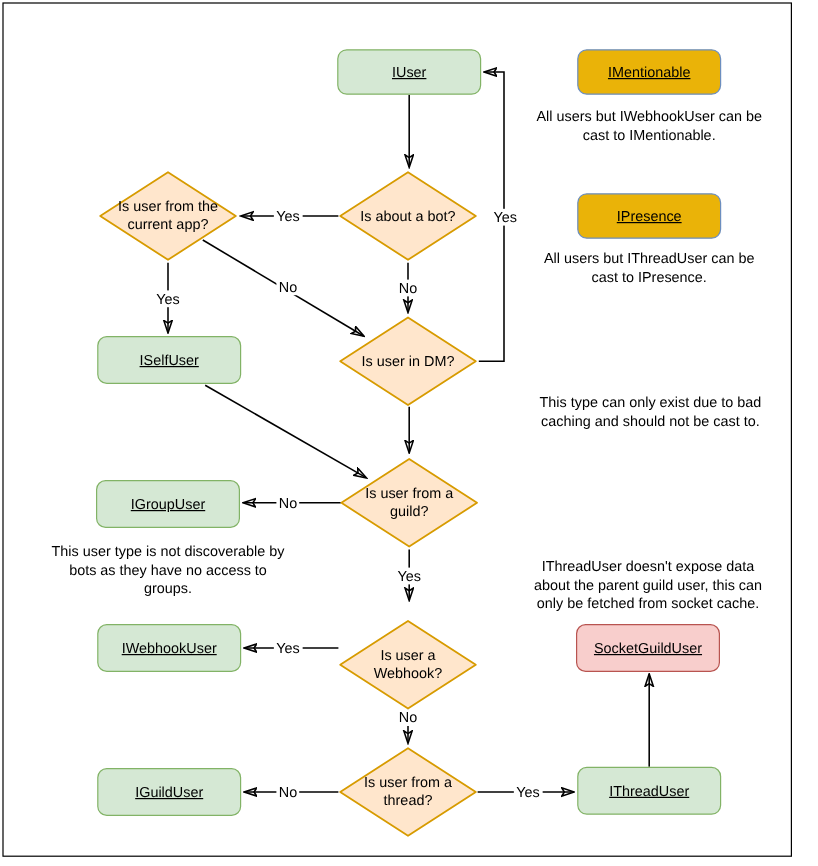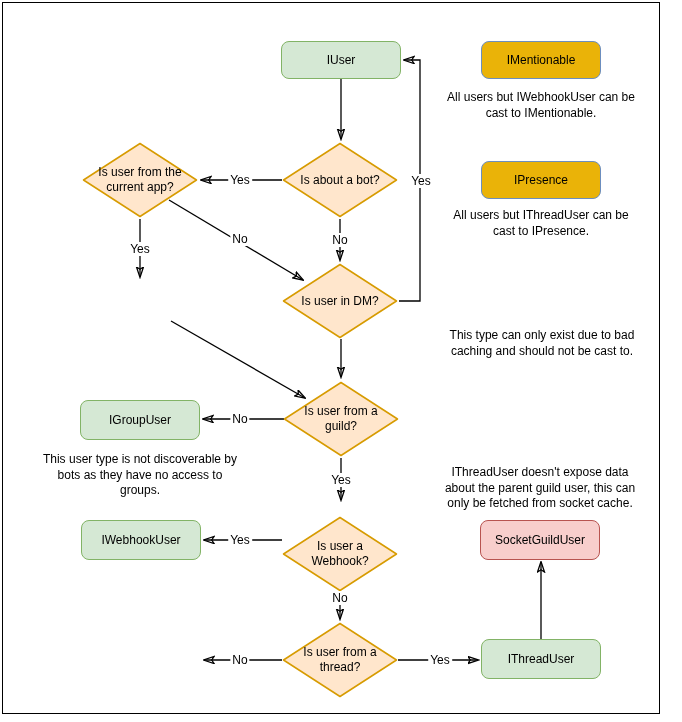--- a/index.html
+++ b/index.html
@@ -2,21 +2,21 @@
 <html><head>
 <meta charset="utf-8">
 <style>
   html,body{margin:0;padding:0;background:#fff;}
   .canvas{position:relative;width:682px;height:722px;background:#fff;
           font-family:"Liberation Sans",sans-serif;color:#000;overflow:hidden;}
   .frame{position:absolute;left:2px;top:2px;width:658px;height:712px;border:1px solid #000;box-sizing:border-box;}
   svg.connectors{position:absolute;left:0;top:0;width:682px;height:722px;pointer-events:none;}
   svg.connectors path{fill:none;stroke:#000;stroke-width:1.3px;}
   .node{position:absolute;display:flex;align-items:center;justify-content:center;
-        border-radius:8px;font-size:12px;text-align:center;border:1.3px solid;box-sizing:border-box;}
+        border-radius:8px;font-size:12px;text-align:center;border:1.3px solid;box-sizing:border-box;text-decoration:underline;}
   .node.green{background:#d5e8d4;border-color:#82b366;}
   .node.blue {background:#eab308;border-color:#6c8ebf;}
   .node.red  {background:#f8cecc;border-color:#b85450;}
   .diamond{position:absolute;width:116px;height:76px;}
   .diamond svg{position:absolute;left:0;top:0;}
   .diamond .shape{fill:#ffe6cc;stroke:#d79b00;stroke-width:1.5;stroke-linejoin:round;}
   .diamond-label{position:absolute;left:0;top:0;right:0;bottom:0;display:flex;align-items:center;justify-content:center;
                  text-align:center;font-size:12px;line-height:15px;white-space:pre-line;}
   .edge-label{position:absolute;transform:translate(-50%,-50%);background:#fff;font-size:12px;line-height:14px;padding:0 2px;}
   .note{position:absolute;font-size:12px;line-height:15.5px;text-align:center;white-space:pre-line;}
@@ -53,28 +53,34 @@
 
   <div class="node green" style="left:281px;top:41px;width:120px;height:38px">
     <span>IUser</span>
   </div>
   <div class="node blue" style="left:481px;top:41px;width:120px;height:38px">
     <span>IMentionable</span>
   </div>
   <div class="node blue" style="left:481px;top:161px;width:120px;height:38px">
     <span>IPresence</span>
   </div>
+  <div class="node green" style="left:81px;top:280px;width:120px;height:40px">
+    <span>ISelfUser</span>
+  </div>
   <div class="node green" style="left:80px;top:400px;width:120px;height:40px">
     <span>IGroupUser</span>
   </div>
   <div class="node green" style="left:81px;top:520px;width:120px;height:40px">
     <span>IWebhookUser</span>
   </div>
   <div class="node red" style="left:480px;top:520px;width:120px;height:40px">
     <span>SocketGuildUser</span>
+  </div>
+  <div class="node green" style="left:81px;top:640px;width:120px;height:40px">
+    <span>IGuildUser</span>
   </div>
   <div class="node green" style="left:481px;top:639px;width:120px;height:40px">
     <span>IThreadUser</span>
   </div>
 
   <div class="diamond" style="left:282px;top:142px">
     <svg width="116" height="76">
         <path class="shape" d="M58,1.5 L114.5,38 L58,74.5 L1.5,38 Z"></path>
       </svg>
     <div class="diamond-label">Is about a bot?</div>

